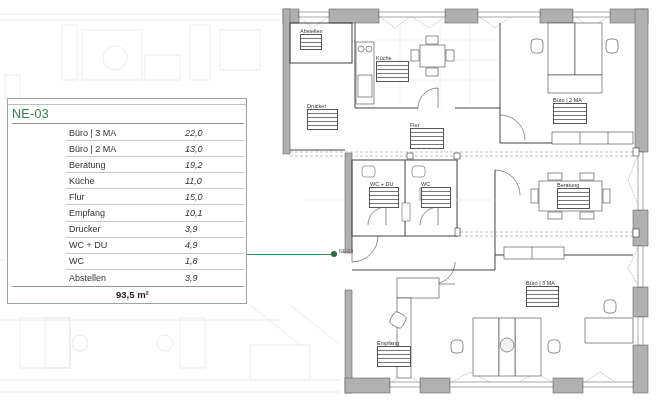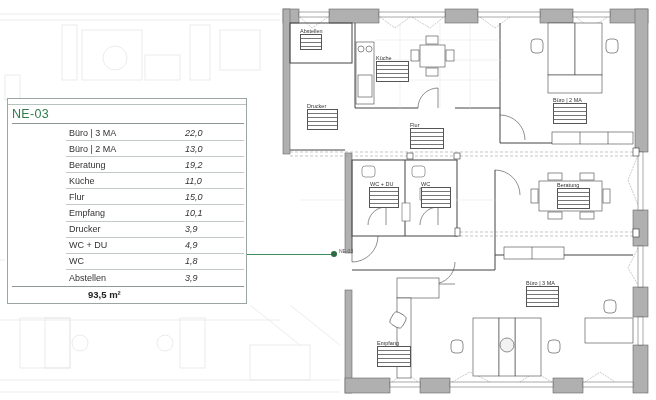--- a/index.html
+++ b/index.html
@@ -22,21 +22,21 @@
     height: 16.1px; display: flex; align-items: center;
     border-bottom: 1px solid #c3cac6; font-size: 9px; color: #333;
   }
   .legend-row .name { width: 119px; padding-left: 3px; }
   .legend-row .val { flex: 1; font-style: italic; }
   .legend-total {
     position: absolute; left: 4px; top: 187px; width: 232px; height: 16px;
     border-top: 1.5px solid #8d9893; font-size: 9.5px; font-weight: bold; color: #222;
     display: flex; align-items: center;
   }
-  .legend-total .val { margin-left: 76px; }
+  .legend-total .val { margin-left: 104px; }
   .leader { position: absolute; left: 247px; top: 254px; width: 86px; height: 1px; background: #3c8d5a; }
   .leader-dot { position: absolute; left: 331px; top: 251px; width: 6px; height: 6px; border-radius: 50%; background: #2d6b44; }
   .room-label { position: absolute; font-size: 5.5px; color: #333; line-height: 6px; white-space: nowrap; }
   .room-tag { position: absolute; border: 0.6px solid #555; background: #fff; }
   .room-tag div { height: 4px; border-bottom: 0.5px solid #777; font-size: 3px; }
   .small-label { position: absolute; font-size: 6px; color: #555; }
 </style>
 </head>
 <body>
 

